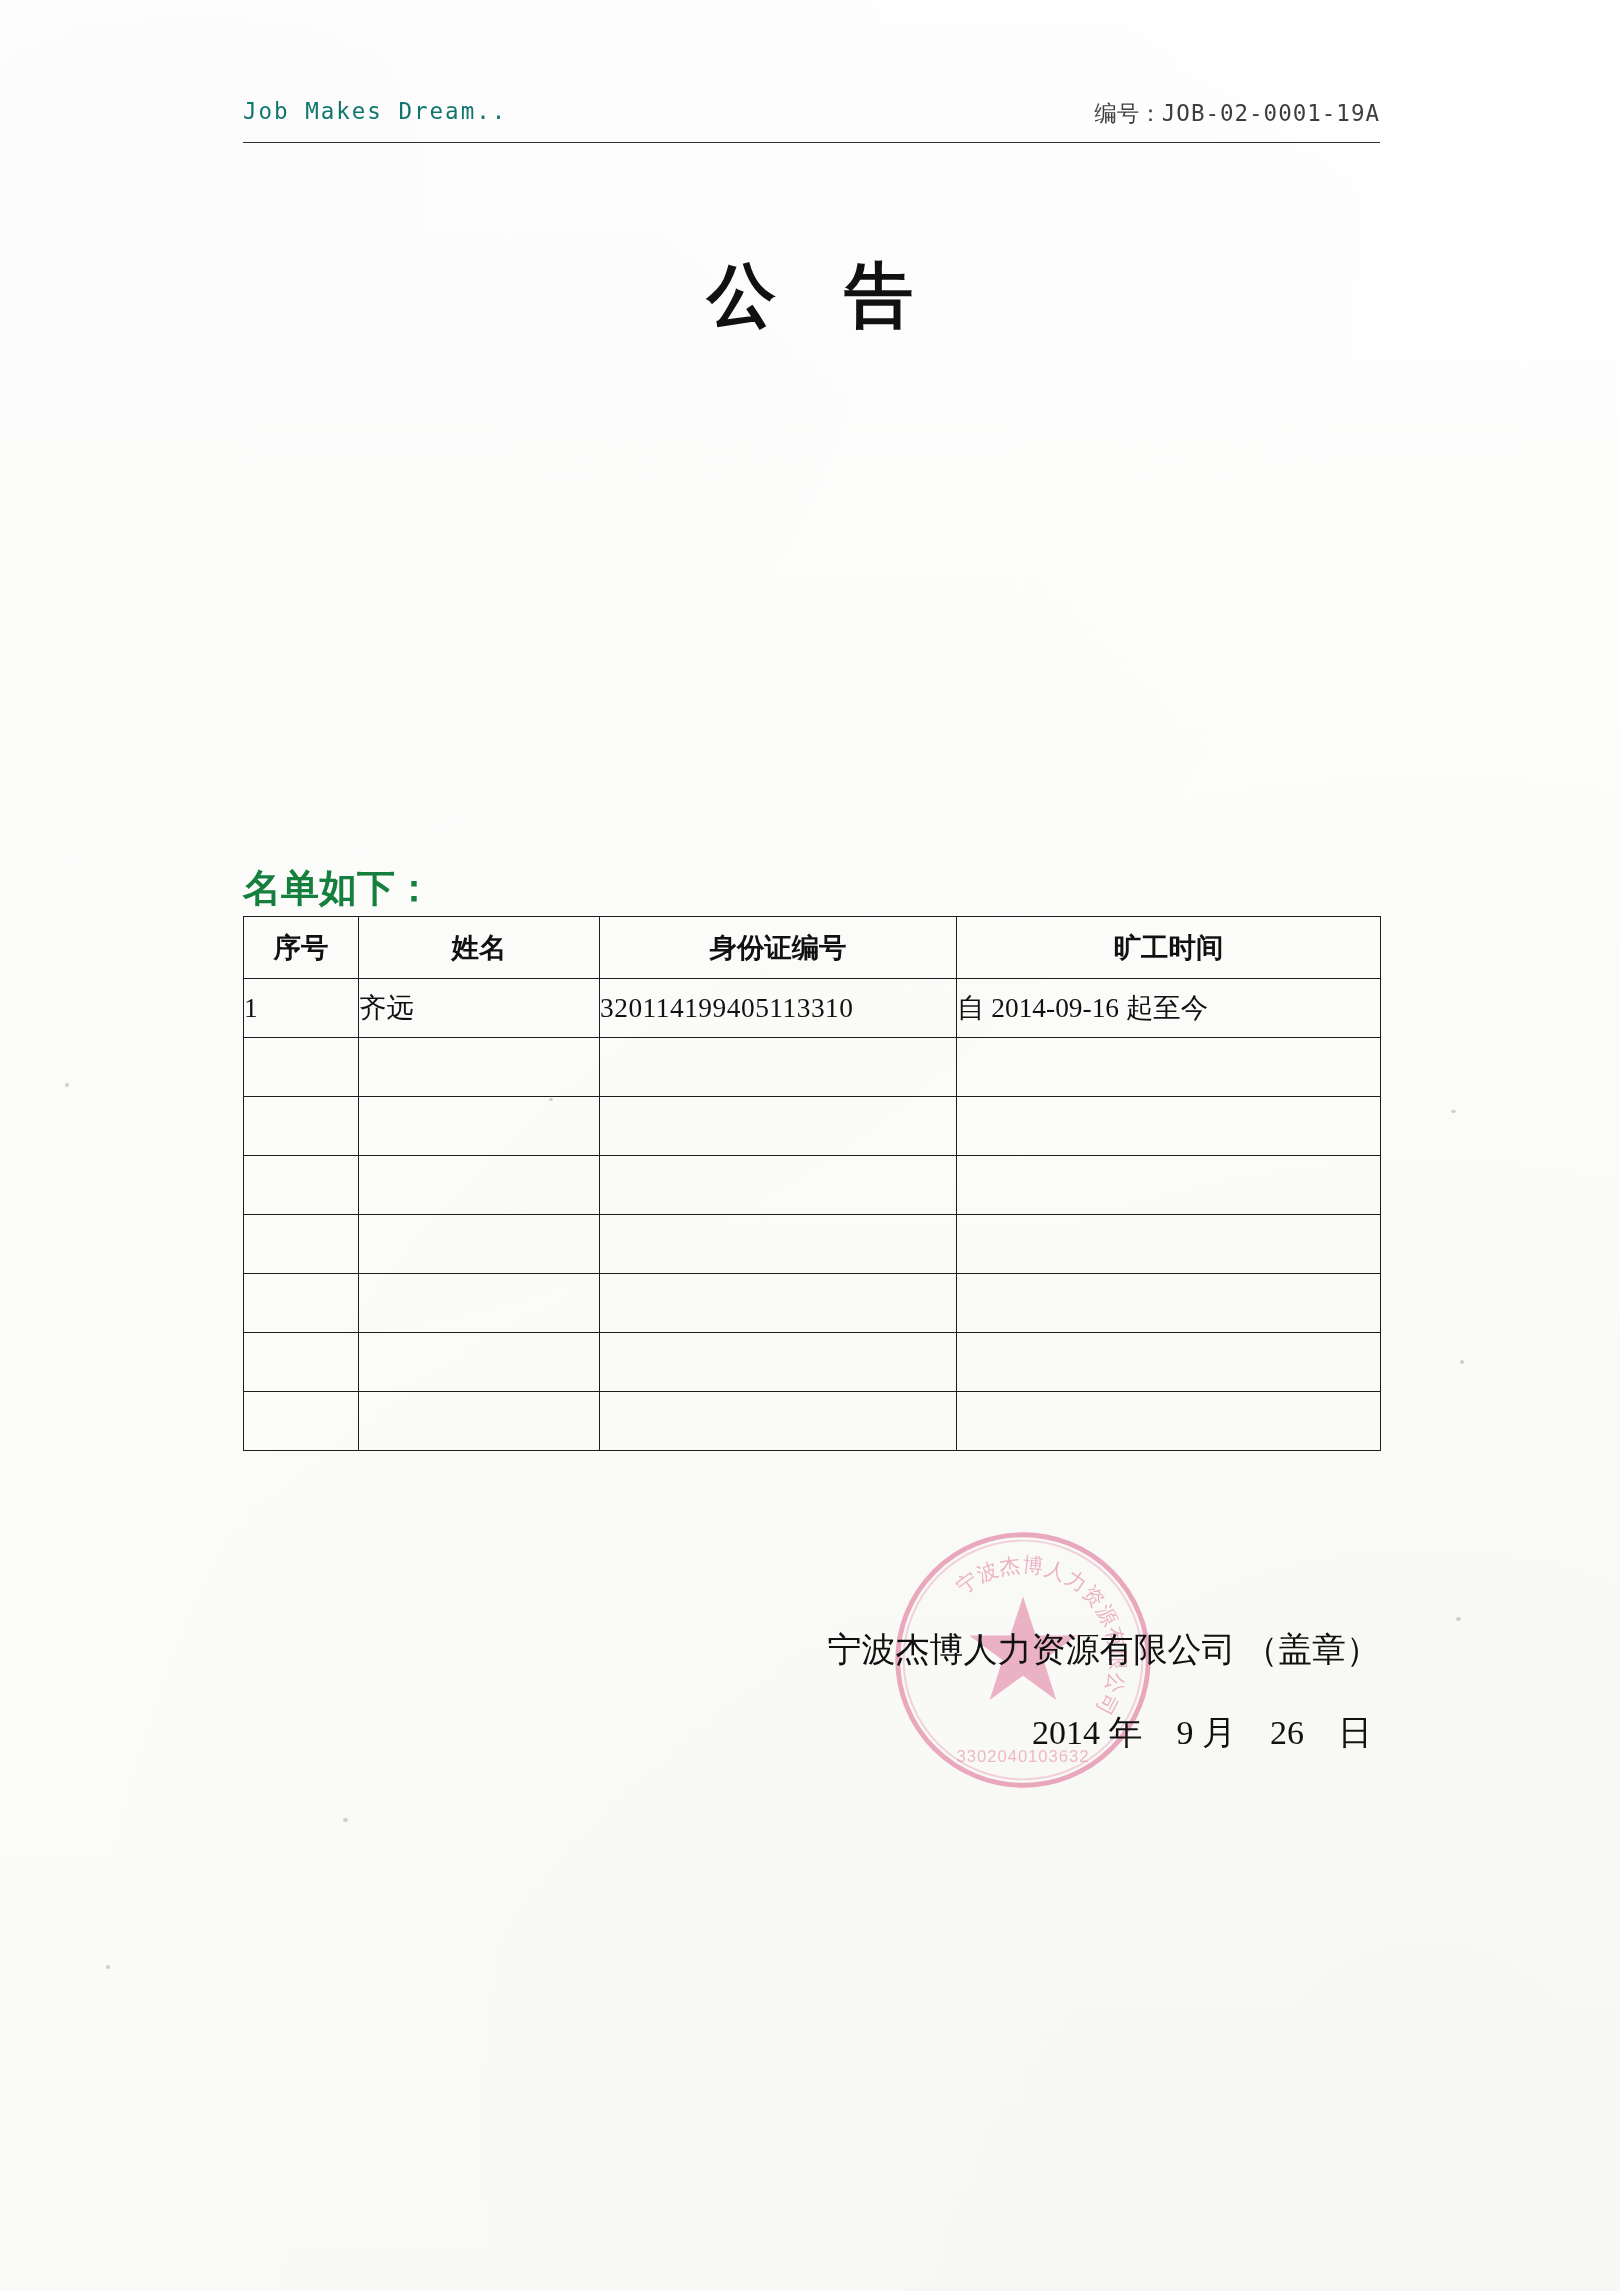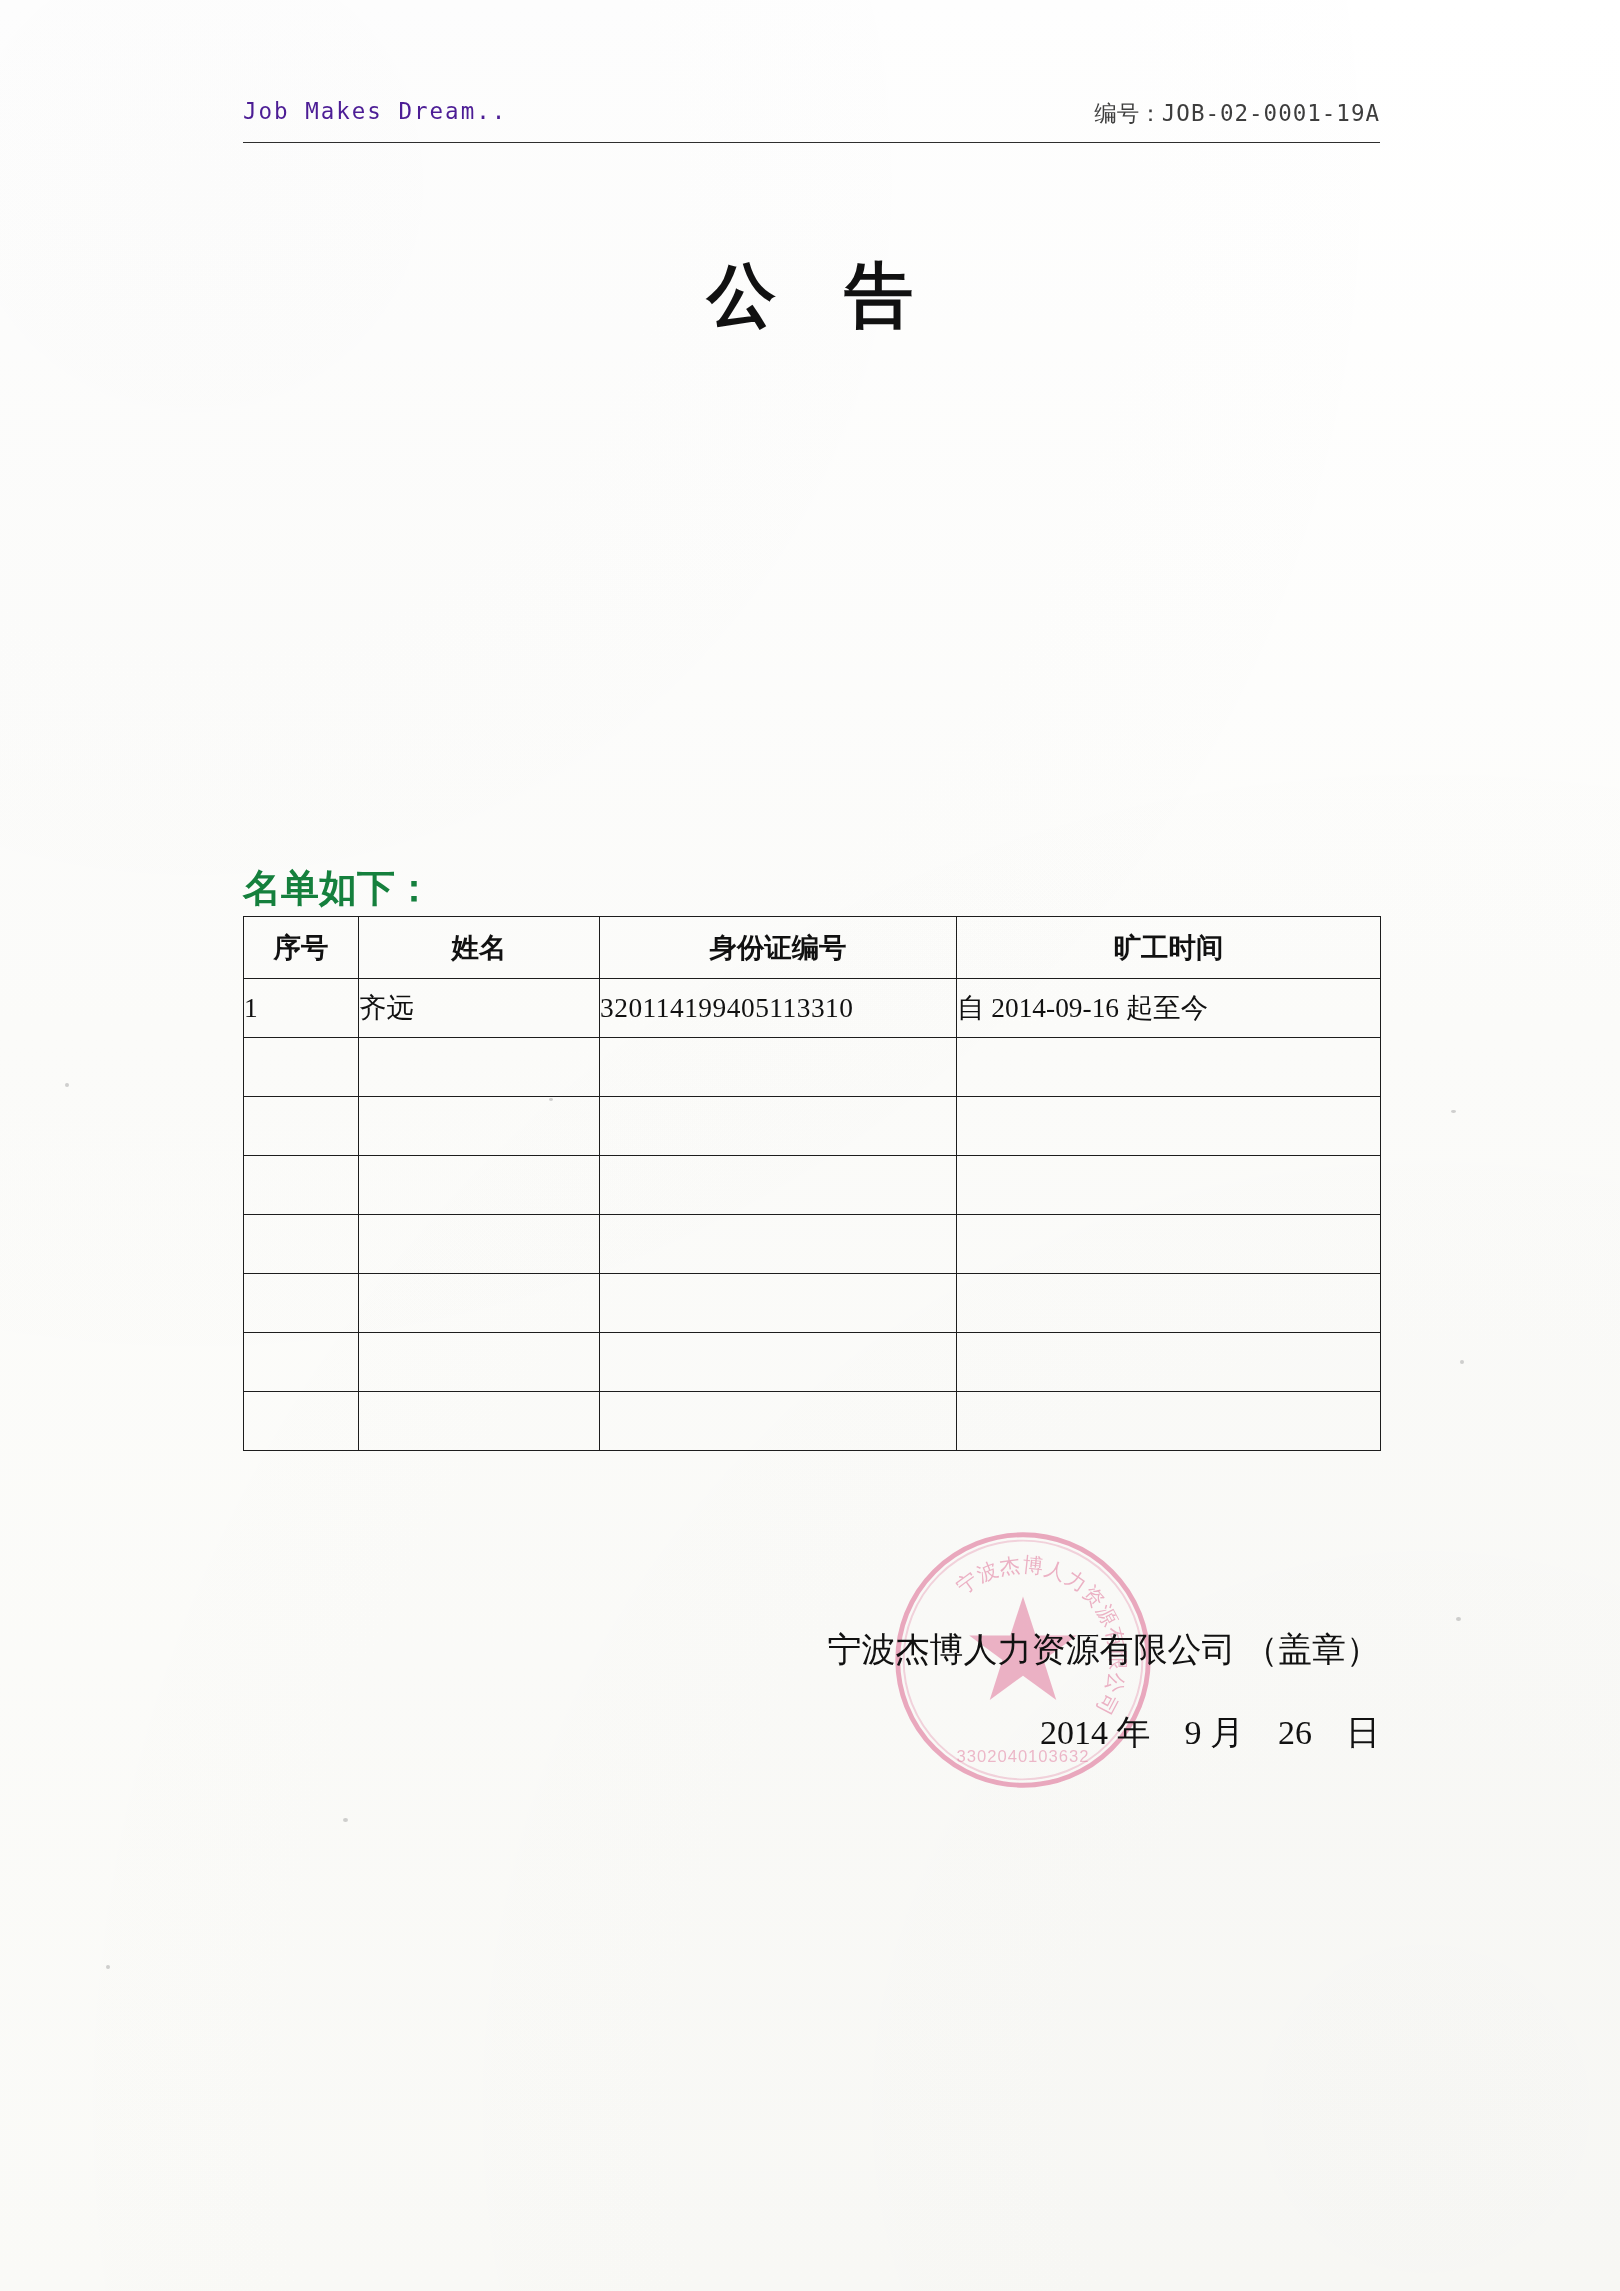--- a/index.html
+++ b/index.html
@@ -43,21 +43,21 @@
     width: 1137px;
     height: 51px;
   }
   .header-left {
     position: absolute;
     left: 0;
     top: 0;
     font-family: "DejaVu Sans Mono", "Liberation Mono", monospace;
     font-size: 22.5px;
     letter-spacing: 2px;
-    color: #4c1d95;
+    color: #0f766e;
   }
   .header-right {
     position: absolute;
     right: 0;
     top: 0;
     font-family: "DejaVu Sans Mono", "Liberation Mono", monospace;
     font-size: 22.5px;
     letter-spacing: 1px;
     color: #3d3d3d;
     white-space: nowrap;
@@ -157,21 +157,21 @@
   .sign-company {
     position: absolute;
     right: 240px;
     top: 1627px;
     font-size: 34px;
     color: #111;
     white-space: nowrap;
   }
   .sign-date {
     position: absolute;
-    right: 240px;
+    right: 248px;
     top: 1710px;
     font-size: 34px;
     color: #111;
     white-space: nowrap;
   }
   .sign-date .num { font-family: "Liberation Serif", serif; }
   .sign-date .gap { display: inline-block; width: 25.5px; }
 
   
   .seal {

